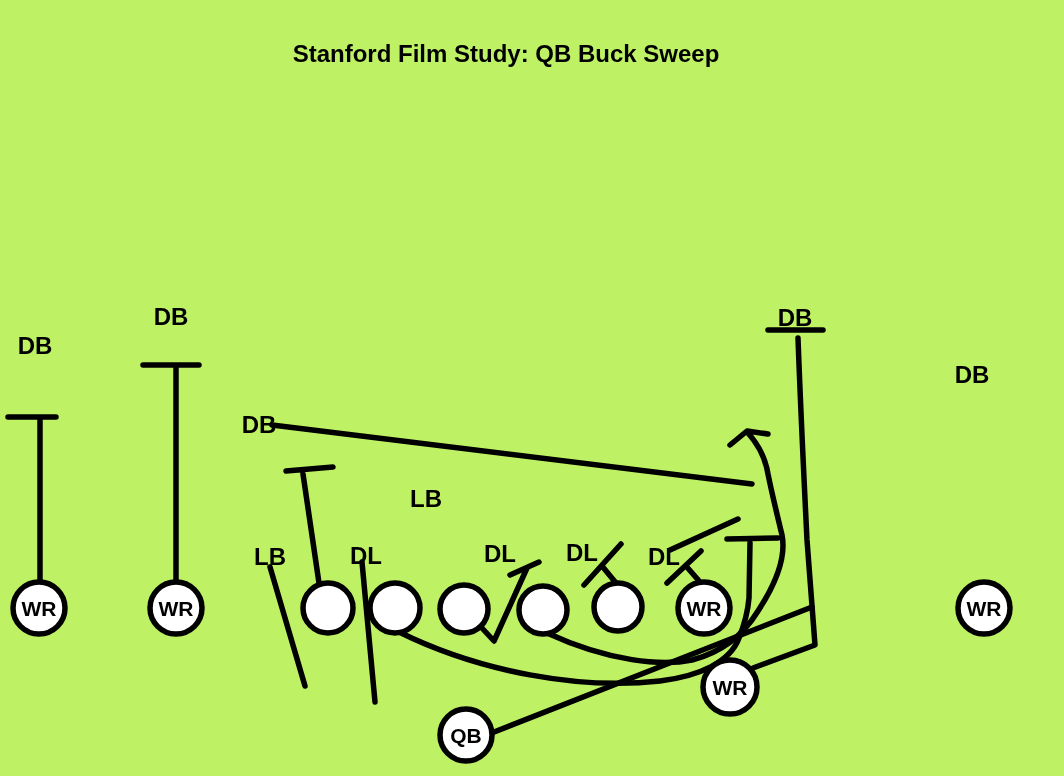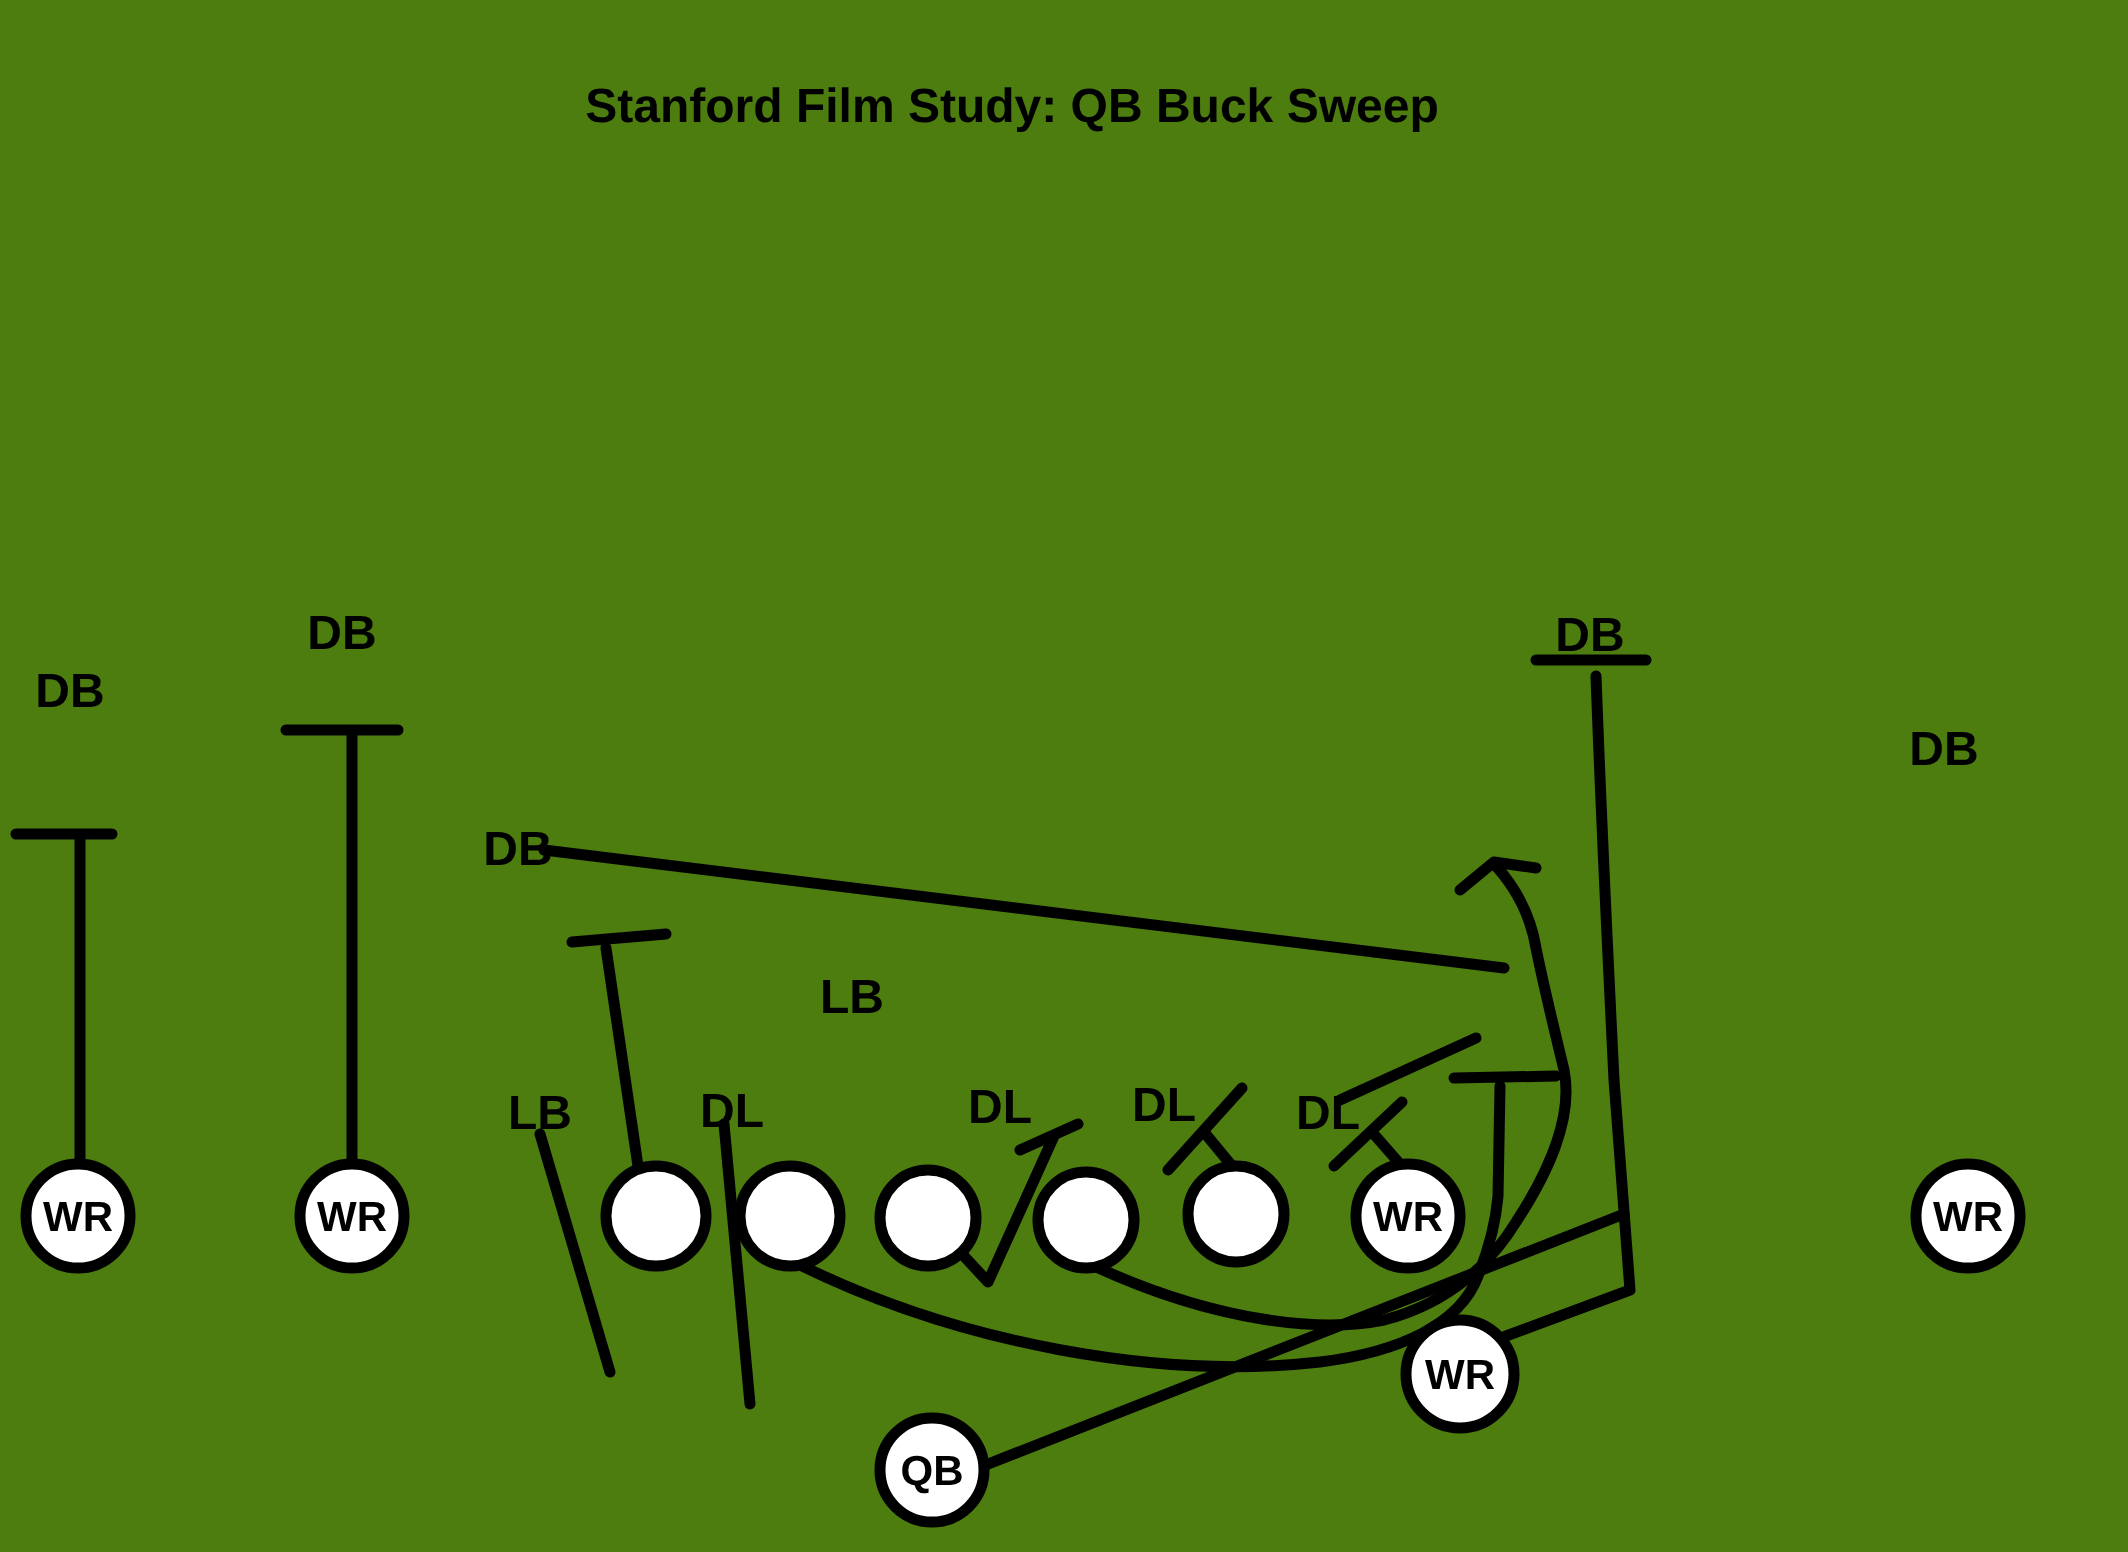--- a/index.html
+++ b/index.html
@@ -1,19 +1,19 @@
 <!DOCTYPE html>
 <html><head>
 <meta charset="utf-8">
 <style>
   html,body{margin:0;padding:0;background:#ffffff;}
   #stage{
     position:relative;
     width:1064px;height:776px;
-    background:#4d7c0f;
+    background:#bef264;
     overflow:hidden;
     font-family:"Liberation Sans", sans-serif;
   }
   #diagram-title{
     position:absolute;
     left:506px;top:40px;
     transform:translateX(-50%);
     font-size:24px;
     font-weight:700;
     color:#000;

